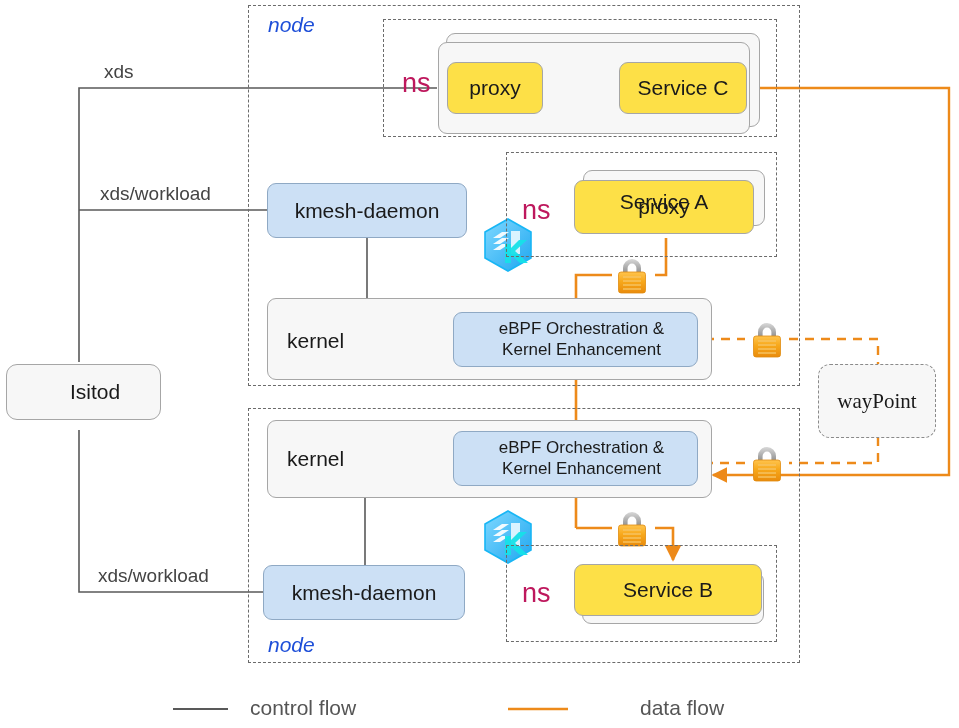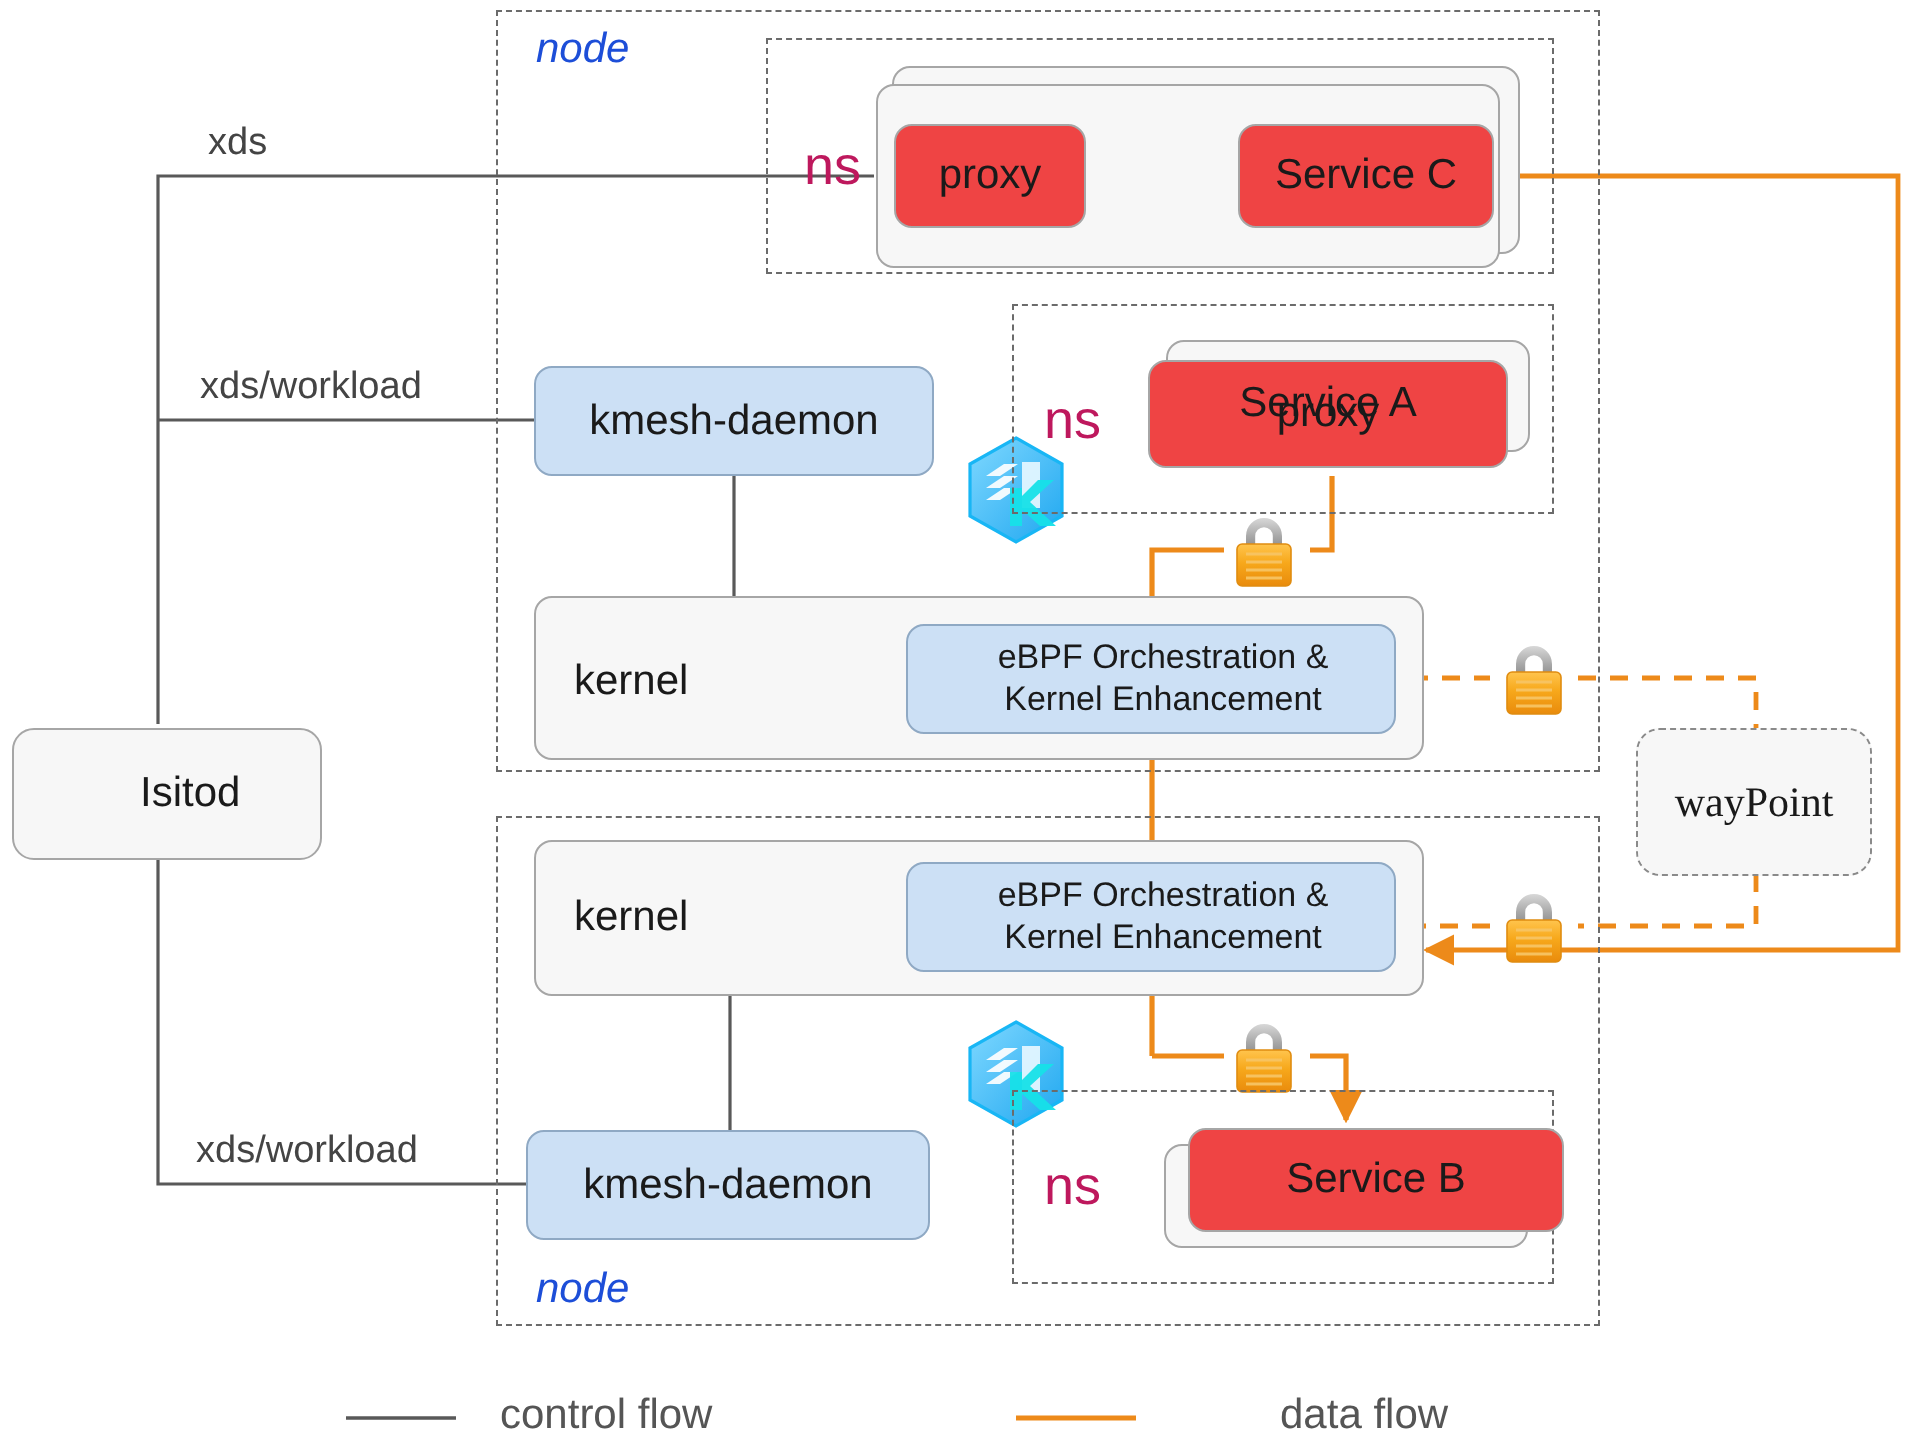--- a/index.html
+++ b/index.html
@@ -57,21 +57,21 @@
     font-size: 17px;
     line-height: 1.18;
     padding-left: 12px;
   }
   .daemon-box {
     background: #cce0f5;
     border: 1px solid #8fa9c4;
     font-size: 21px;
   }
   .svc-box {
-    background: #ef4444;
+    background: #fde047;
     border: 1px solid #a6a6a6;
     font-size: 21px;
   }
   .kernel-box {
     background: #f7f7f7;
     border: 1px solid #a6a6a6;
   }
   .dashed-box {
     position: absolute;
     box-sizing: border-box;
@@ -271,27 +271,27 @@
   <div class="lbl" style="left:287px; top:448px; font-size:21px; color:#1a1a1a;">kernel</div>
   <div class="box blue-box rounded" style="left:453px; top:431px; width:245px; height:55px; flex-direction:column;">
     <span>eBPF Orchestration &amp;</span>
     <span>Kernel Enhancement</span>
   </div>
 
   <div class="dashed-box" style="left:506px; top:545px; width:271px; height:97px;"></div>
   <div class="lbl ns-lbl" style="left:522px; top:580px;">ns</div>
 
   <div class="stack-back" style="left:582px; top:572px; width:180px; height:50px;"></div>
-  <div class="box svc-box rounded" style="left:574px; top:564px; width:188px; height:52px;margin-left:20px;">Service B</div>
+  <div class="box svc-box rounded" style="left:574px; top:564px; width:188px; height:52px;">Service B</div>
 
   <div class="box daemon-box rounded" style="left:263px; top:565px; width:202px; height:55px;">kmesh-daemon</div>
 
   <div class="waypoint-box" style="left:818px; top:364px; width:118px; height:74px;">wayPoint</div>
 
-  <div class="istiod-box" style="left:6px; top:364px; width:155px; height:66px;">
+  <div class="istiod-box" style="left:6px; top:364px; width:155px; height:56px;">
     <span style="display:inline-block; width:44px;"></span>
     <span>Isitod</span>
   </div>
 
   <div class="lbl flow-lbl" style="left:104px; top:62px;">xds</div>
   <div class="lbl flow-lbl" style="left:100px; top:184px;">xds/workload</div>
   <div class="lbl flow-lbl" style="left:98px; top:566px;">xds/workload</div>
 
   <div class="lbl legend-lbl" style="left:250px; top:697px;">control flow</div>
   <div class="lbl legend-lbl" style="left:592px; top:697px;margin-left:48px;">data flow</div>

